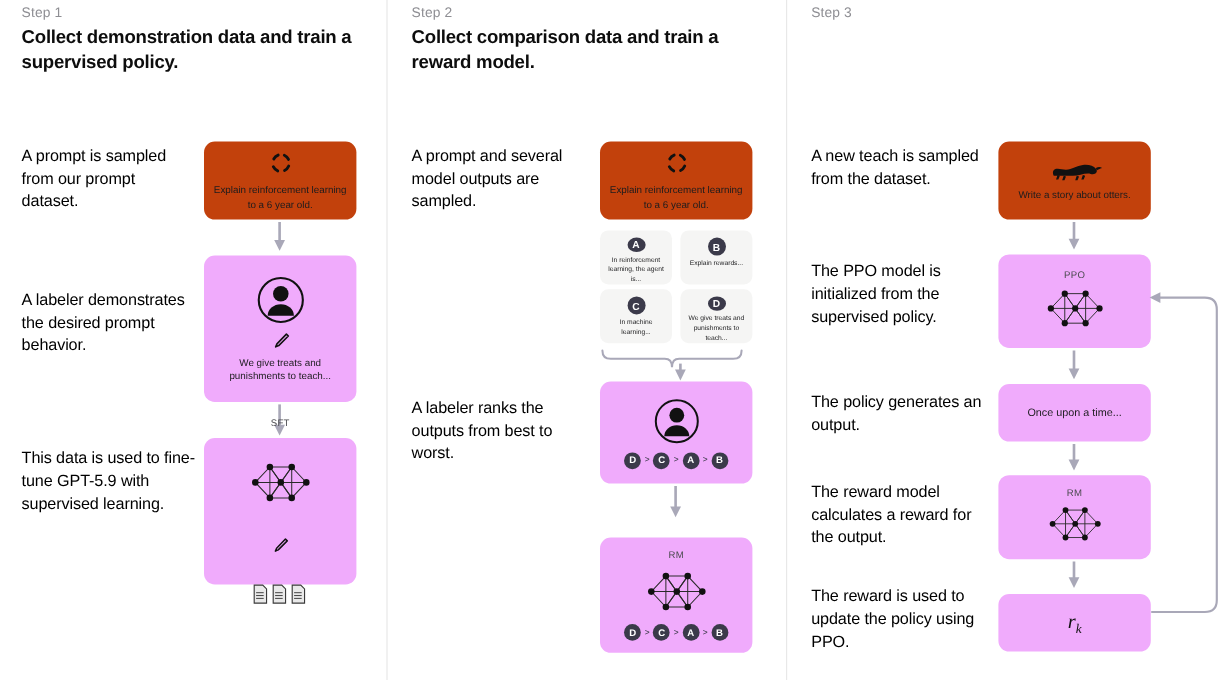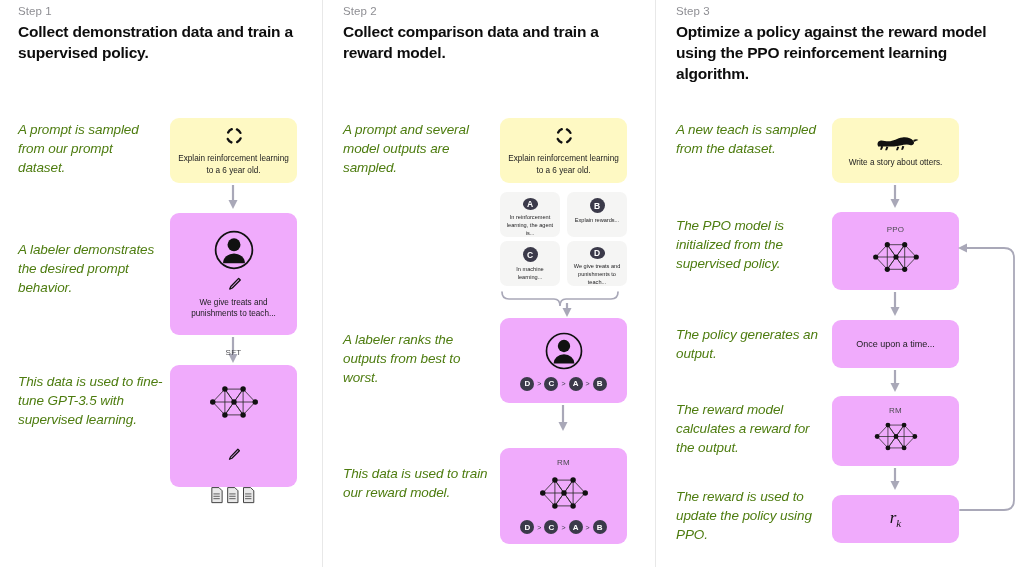--- a/index.html
+++ b/index.html
@@ -35,33 +35,32 @@
   }
   #col1 .step-label, #col1 .step-title { left: 18px; }
   #col2 .step-label, #col2 .step-title { left: 20px; }
   #col3 .step-label, #col3 .step-title { left: 20px; }
   #col1 .step-title { width: 280px; }
   #col2 .step-title { width: 290px; }
   #col3 .step-title { width: 320px; }
 
   .caption {
     position: absolute;
-    font-size: 13.5px; line-height: 1.42; color: #4d7c0f;
+    font-size: 13.5px; line-height: 1.42; color: #000000;
     letter-spacing: -.1px;
-    font-style: italic;
   }
 
   .card {
     position: absolute;
     background: #f0abfc;
     border-radius: 9px;
     display: flex; flex-direction: column;
     align-items: center; justify-content: center;
   }
-  .card.green { background: #fef9c3; }
+  .card.green { background: #c2410c; }
 
   .card-text {
     font-size: 8.2px; line-height: 1.35; text-align: center;
     color: #1c1c1e; padding: 0 6px; letter-spacing: 0;
   }
   .card-text.mid { font-size: 9px; }
   .card-title {
     font-size: 8px; color: #4a4a4f; letter-spacing: .25px;
     text-align: center;
   }
@@ -104,21 +103,21 @@
 
   <div class="divider" id="div1"></div>
   <div class="divider" id="div2"></div>
 
   <div class="col" id="col1">
     <div class="step-label">Step 1</div>
     <div class="step-title">Collect demonstration data and train a supervised policy.</div>
 
     <div class="caption" style="left:18px; top:120px; width:145px;">A prompt is sampled from our prompt dataset.</div>
     <div class="caption" style="left:18px; top:240px; width:150px;">A labeler demonstrates the desired prompt behavior.</div>
-    <div class="caption" style="left:18px; top:372px; width:150px;">This data is used to fine-tune GPT-3.5 with supervised learning.</div>
+    <div class="caption" style="left:18px; top:372px; width:150px;">This data is used to fine-tune GPT-5.9 with supervised learning.</div>
 
     <div class="card green" style="left:170px; top:118px; width:127px; height:65px;">
       <span>
         <svg width="22" height="22" viewBox="0 0 24 24">
           <g fill="none" stroke="#111" stroke-width="2.6" stroke-linecap="round">
             <path d="M5.6 8.2 A7.6 7.6 0 0 1 9.6 4.6"></path>
             <path d="M15.2 4.8 A7.6 7.6 0 0 1 19 8.6"></path>
             <path d="M19.2 14.6 A7.6 7.6 0 0 1 15.4 18.6"></path>
             <path d="M9.2 19 A7.6 7.6 0 0 1 5.2 15.2"></path>
           </g>
@@ -199,21 +198,20 @@
       </span>
     </div>
   </div>
 
   <div class="col" id="col2">
     <div class="step-label">Step 2</div>
     <div class="step-title">Collect comparison data and train a reward model.</div>
 
     <div class="caption" style="left:20px; top:120px; width:150px;">A prompt and several model outputs are sampled.</div>
     <div class="caption" style="left:20px; top:330px; width:155px;">A labeler ranks the outputs from best to worst.</div>
-    <div class="caption" style="left:20px; top:464px; width:150px;">This data is used to train our reward model.</div>
 
     <div class="card green" style="left:177px; top:118px; width:127px; height:65px;">
       <span>
         <svg width="22" height="22" viewBox="0 0 24 24">
           <g fill="none" stroke="#111" stroke-width="2.6" stroke-linecap="round">
             <path d="M5.6 8.2 A7.6 7.6 0 0 1 9.6 4.6"></path>
             <path d="M15.2 4.8 A7.6 7.6 0 0 1 19 8.6"></path>
             <path d="M19.2 14.6 A7.6 7.6 0 0 1 15.4 18.6"></path>
             <path d="M9.2 19 A7.6 7.6 0 0 1 5.2 15.2"></path>
           </g>
@@ -301,21 +299,20 @@
         <span class="gt">&gt;</span>
         <div class="rank-badge">A</div>
         <span class="gt">&gt;</span>
         <div class="rank-badge">B</div>
       </div>
     </div>
   </div>
 
   <div class="col" id="col3">
     <div class="step-label">Step 3</div>
-    <div class="step-title">Optimize a policy against the reward model using the PPO reinforcement learning algorithm.</div>
 
     <div class="caption" style="left:20px; top:120px; width:150px;">A new teach is sampled from the dataset.</div>
     <div class="caption" style="left:20px; top:216px; width:155px;">The PPO model is initialized from the supervised policy.</div>
     <div class="caption" style="left:20px; top:325px; width:160px;">The policy generates an output.</div>
     <div class="caption" style="left:20px; top:487px; width:155px;">The reward is used to update the policy using PPO.</div>
     <div class="caption" style="left:20px; top:400px; width:155px;">The reward model calculates a reward for the output.</div>
 
     <div class="card green" style="left:176px; top:118px; width:127px; height:65px;">
       <span>
         <svg width="46" height="20" viewBox="0 0 72 30">

